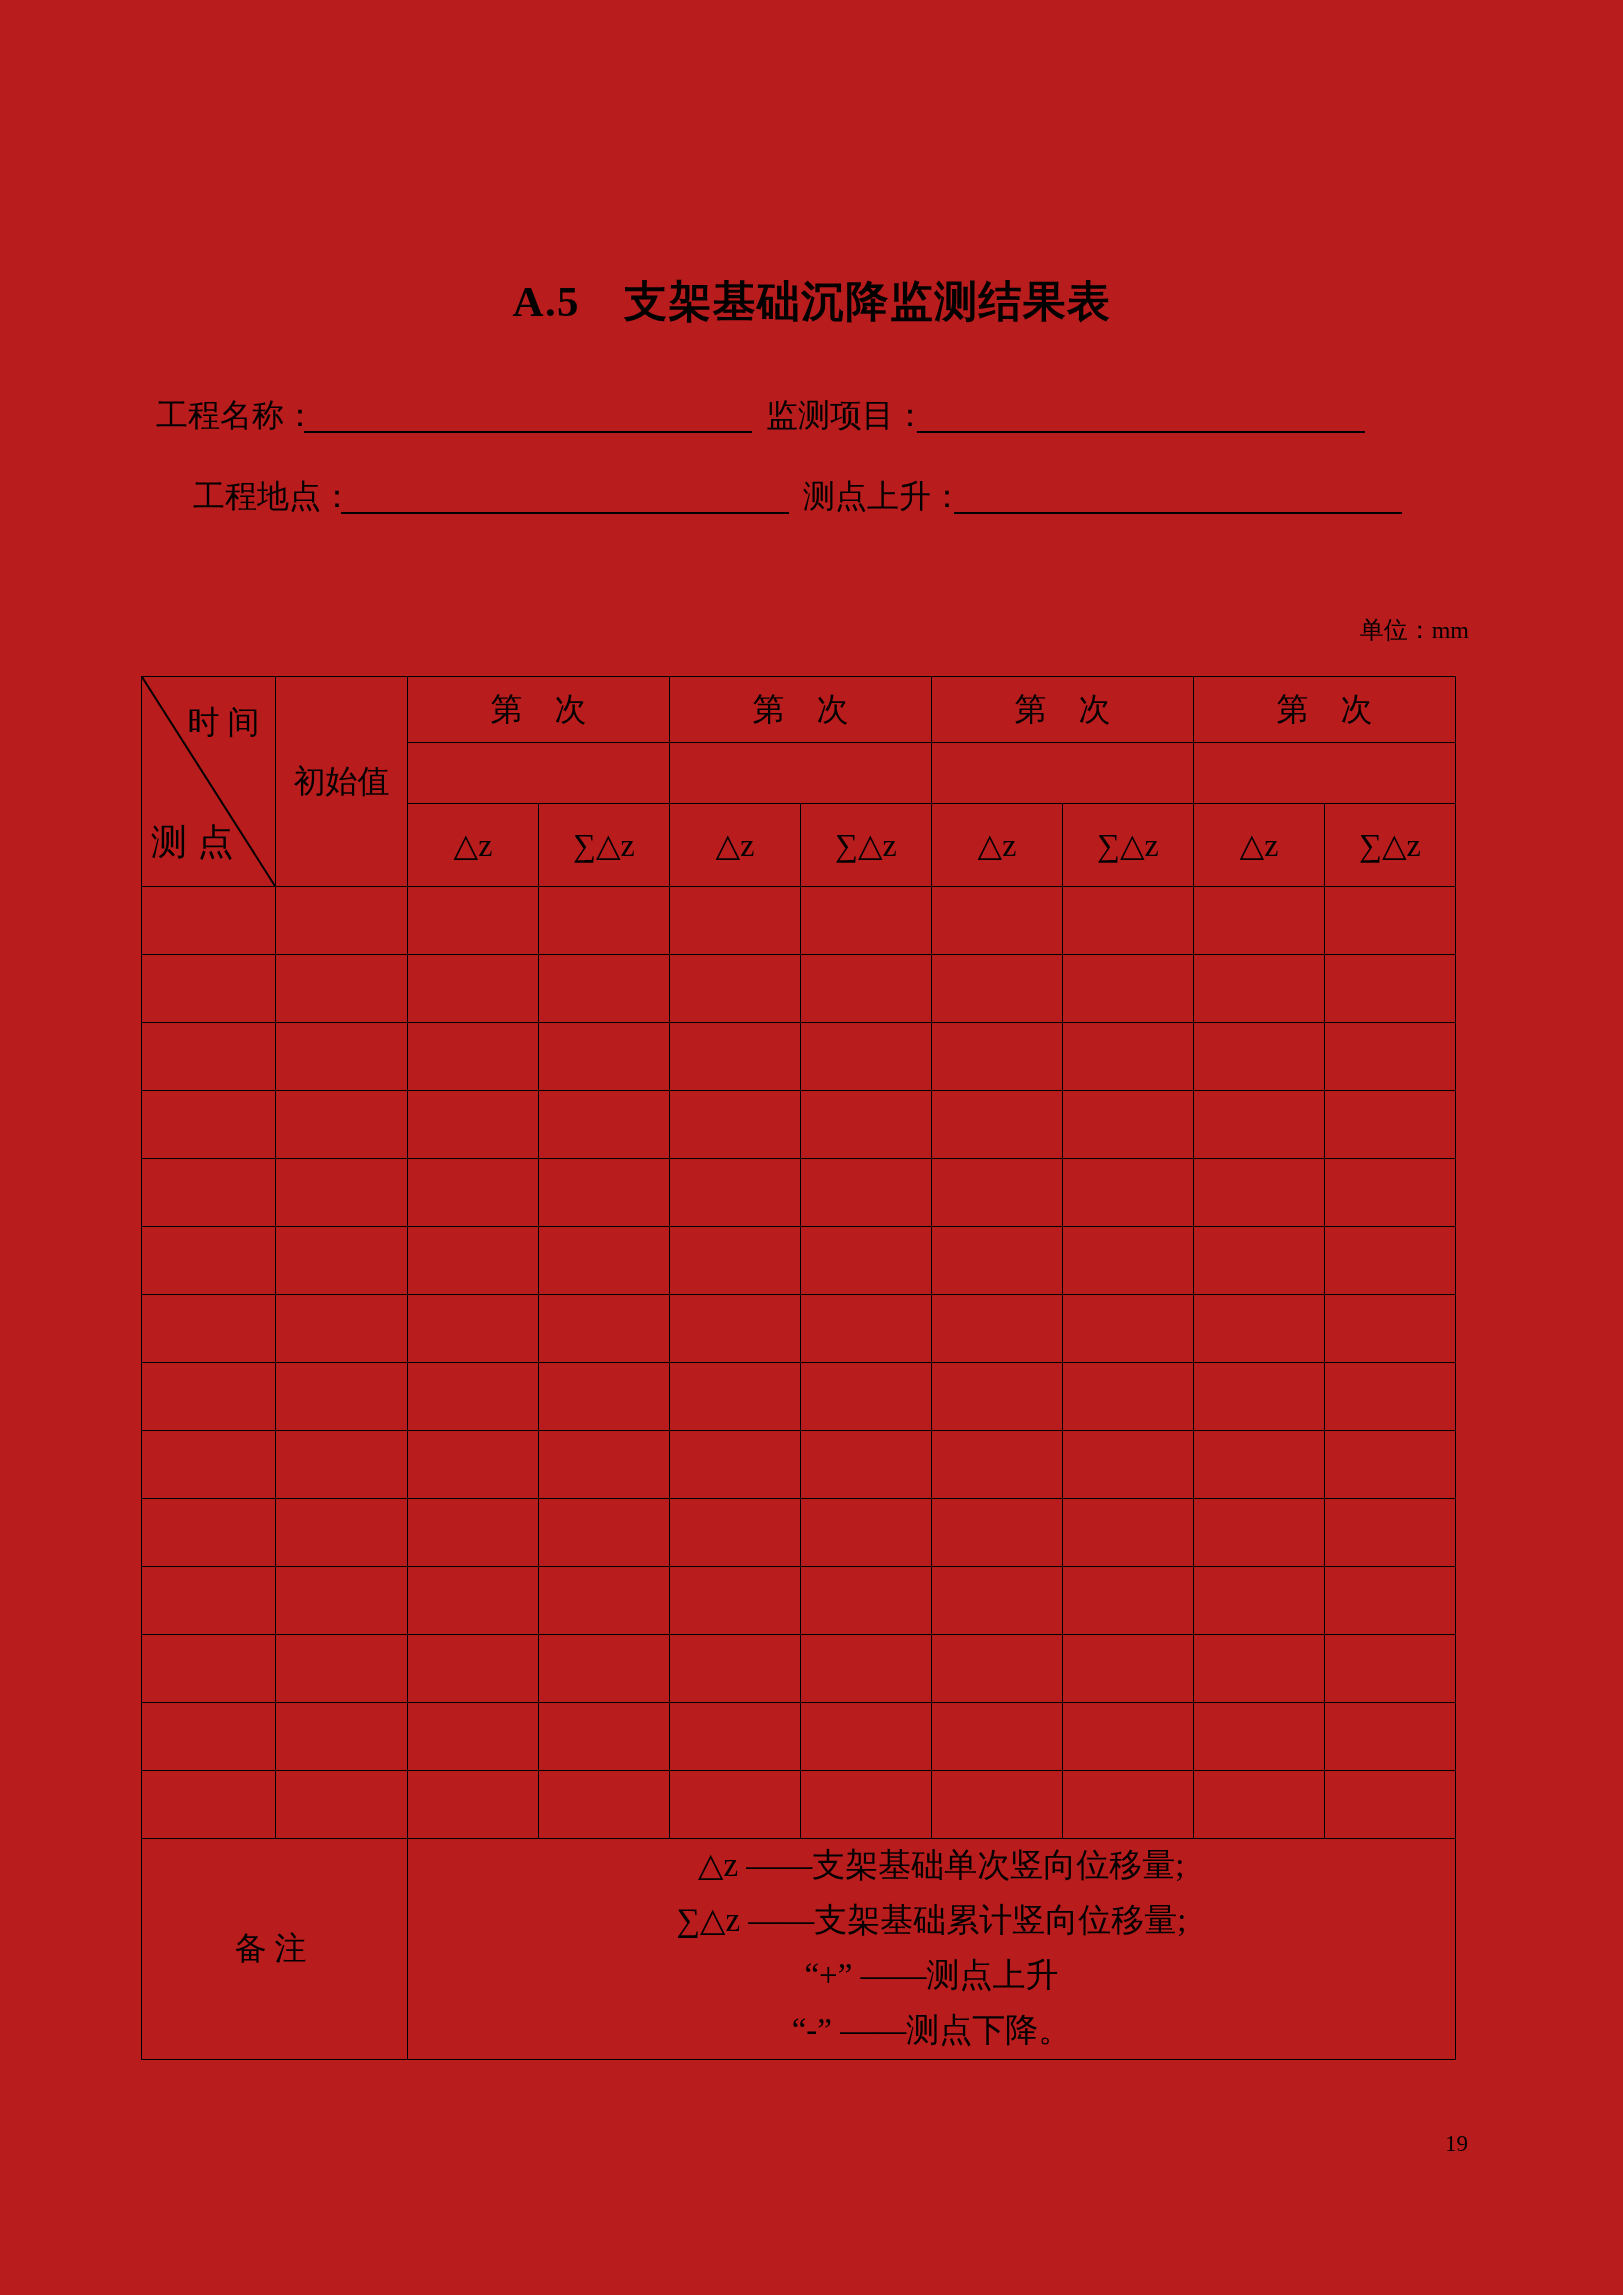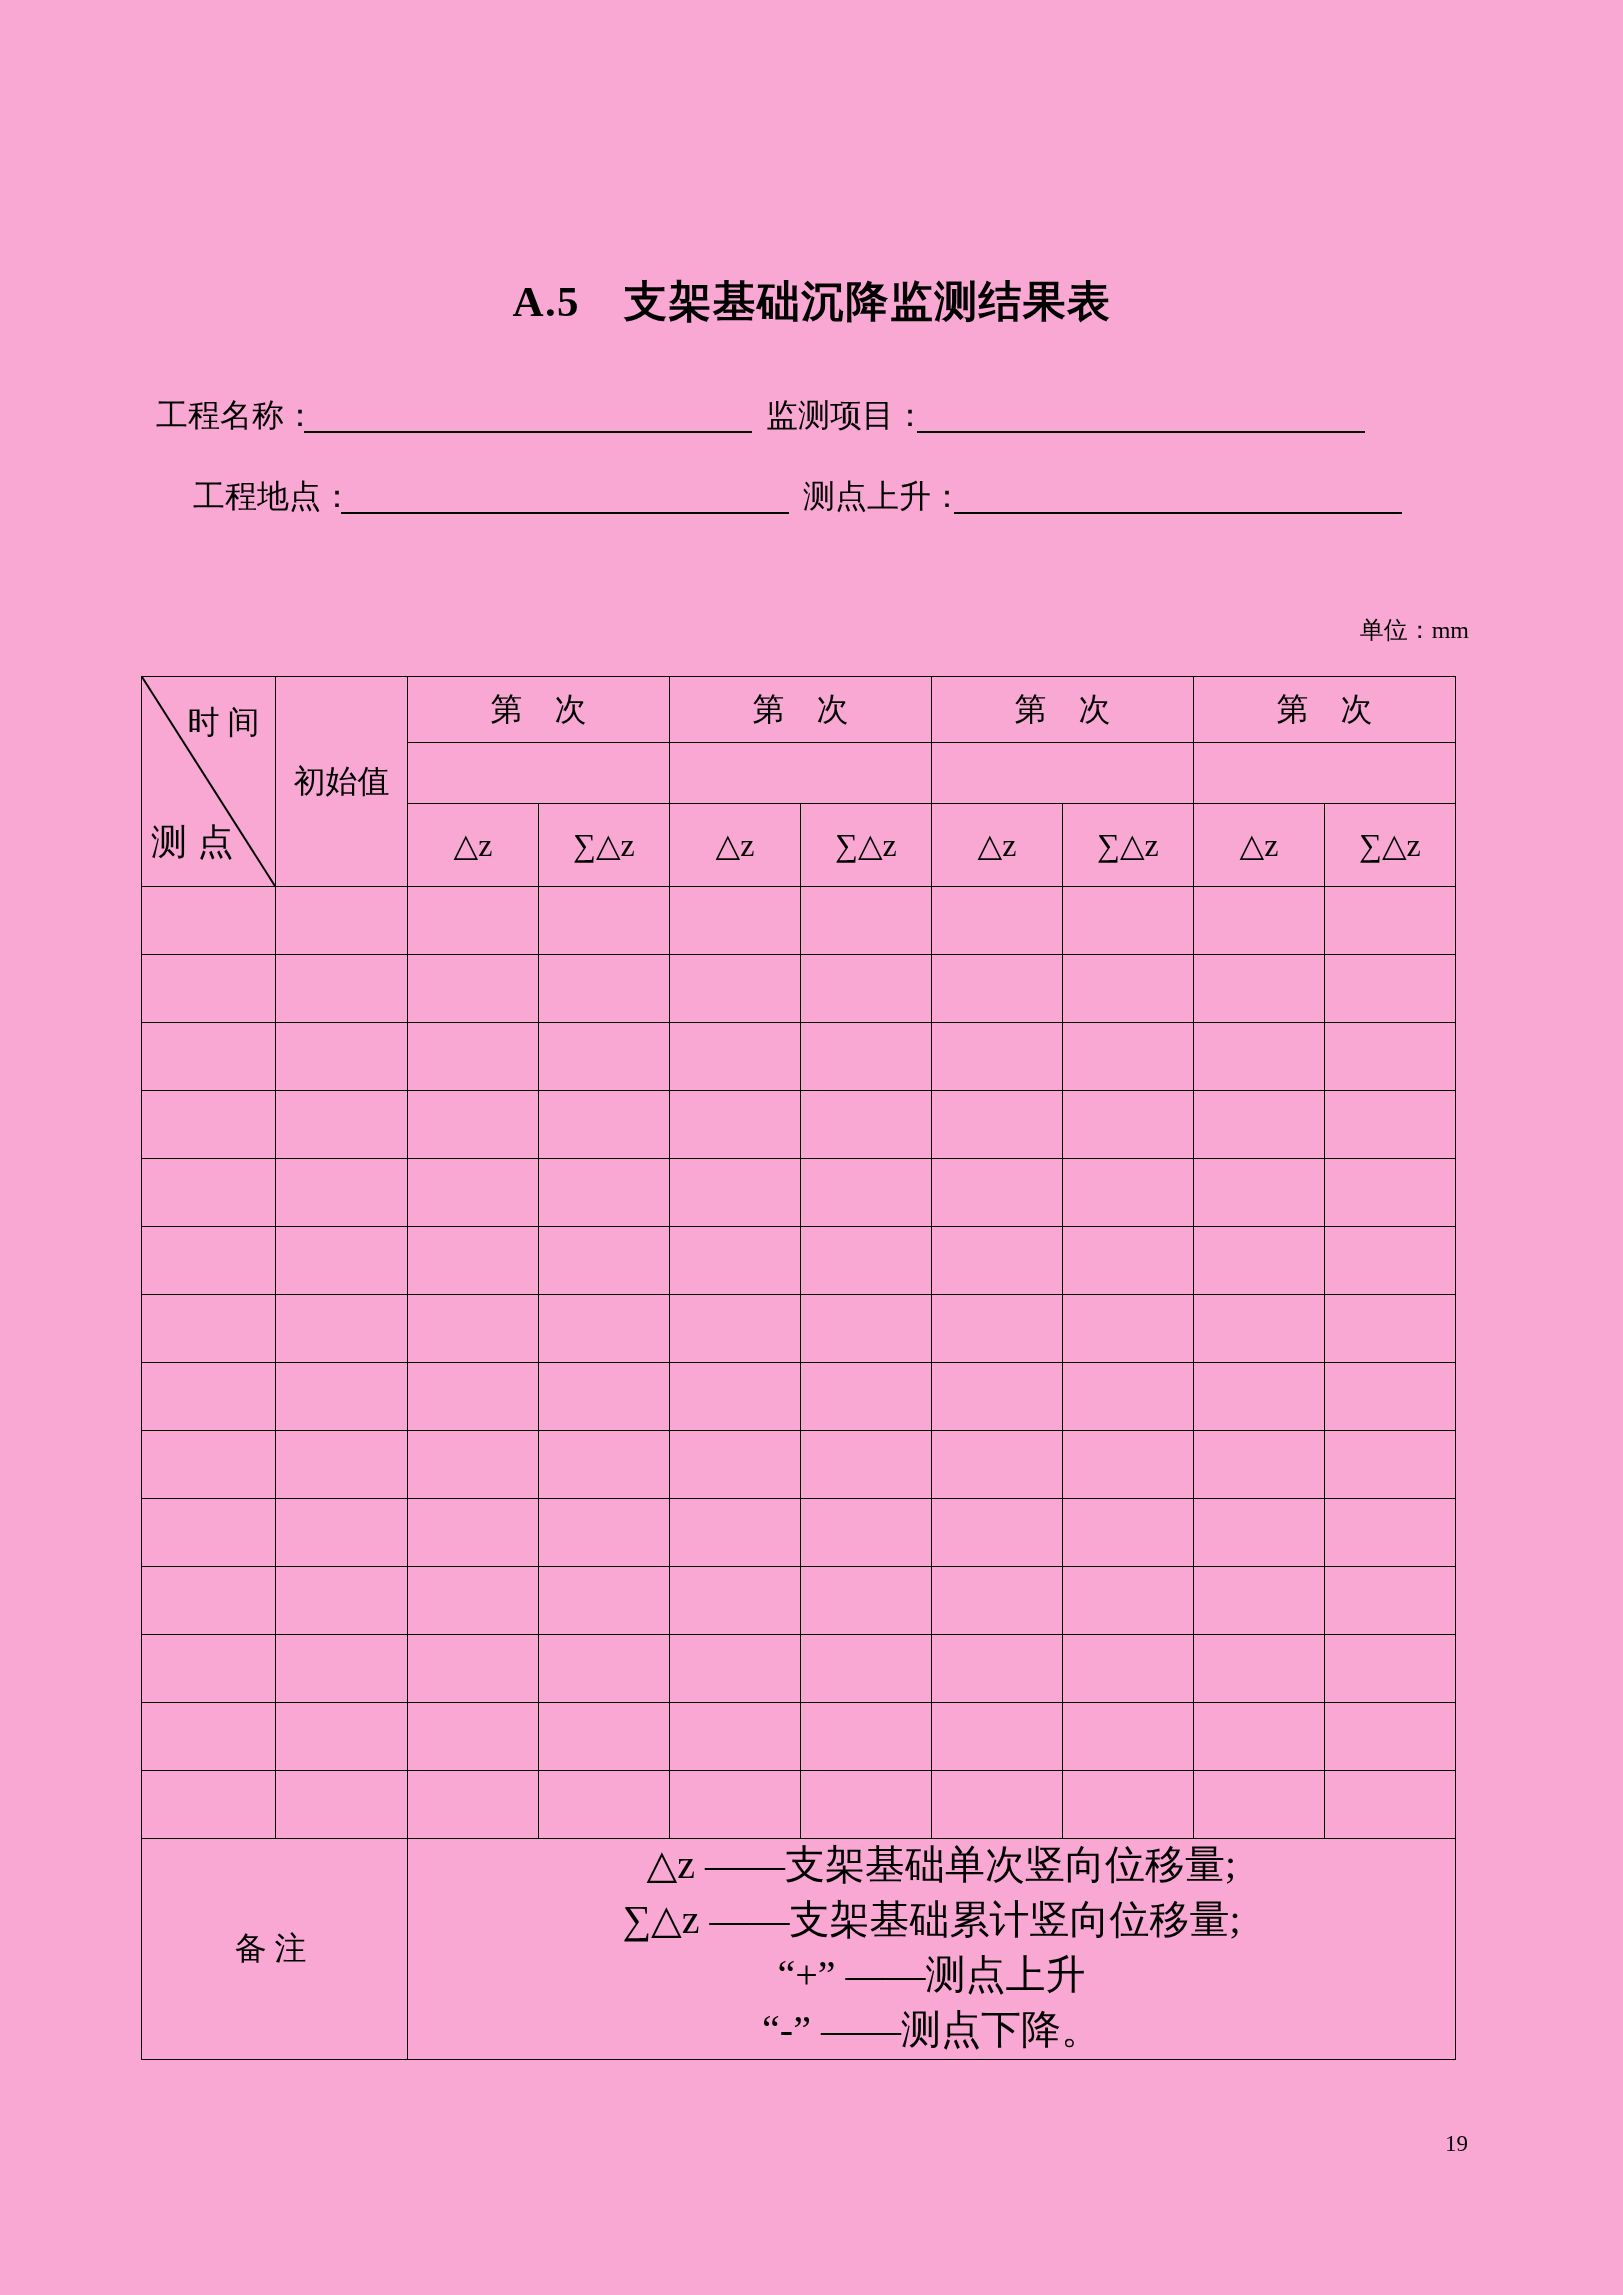--- a/index.html
+++ b/index.html
@@ -1,20 +1,20 @@
 <!DOCTYPE html>
 <html style="font-size:10.4px"><head>
 <meta charset="utf-8">
 <style>
   html, body { margin: 0; padding: 0; background: #e8e8e8; }
   .page {
     position: relative;
     width: 1624px;
     height: 2295px;
-    background: #f9a8d4;
+    background: #b91c1c;
     font-family: "Liberation Serif", "DejaVu Serif", serif;
     color: #000;
     overflow: hidden;
   }
 
   
   .title {
     position: absolute;
     top: 273px;
     left: 0;
@@ -114,21 +114,21 @@
 
   td.remarks-label { letter-spacing: 7.8px; }
   td.remarks-notes {
     text-align: left;
     vertical-align: top;
     padding: 7.8px 0 0 65px;
   }
   .note-line {
     height: 55px;
     line-height: 52px;
-    font-size: 40px;
+    font-size: 33px;
     white-space: nowrap;
   }
   .note-line.first { padding-left: 19.5px; }
 
   
   .pagenum {
     position: absolute;
     top: 2131px;
     right: 156px;
     font-size: 23px;

